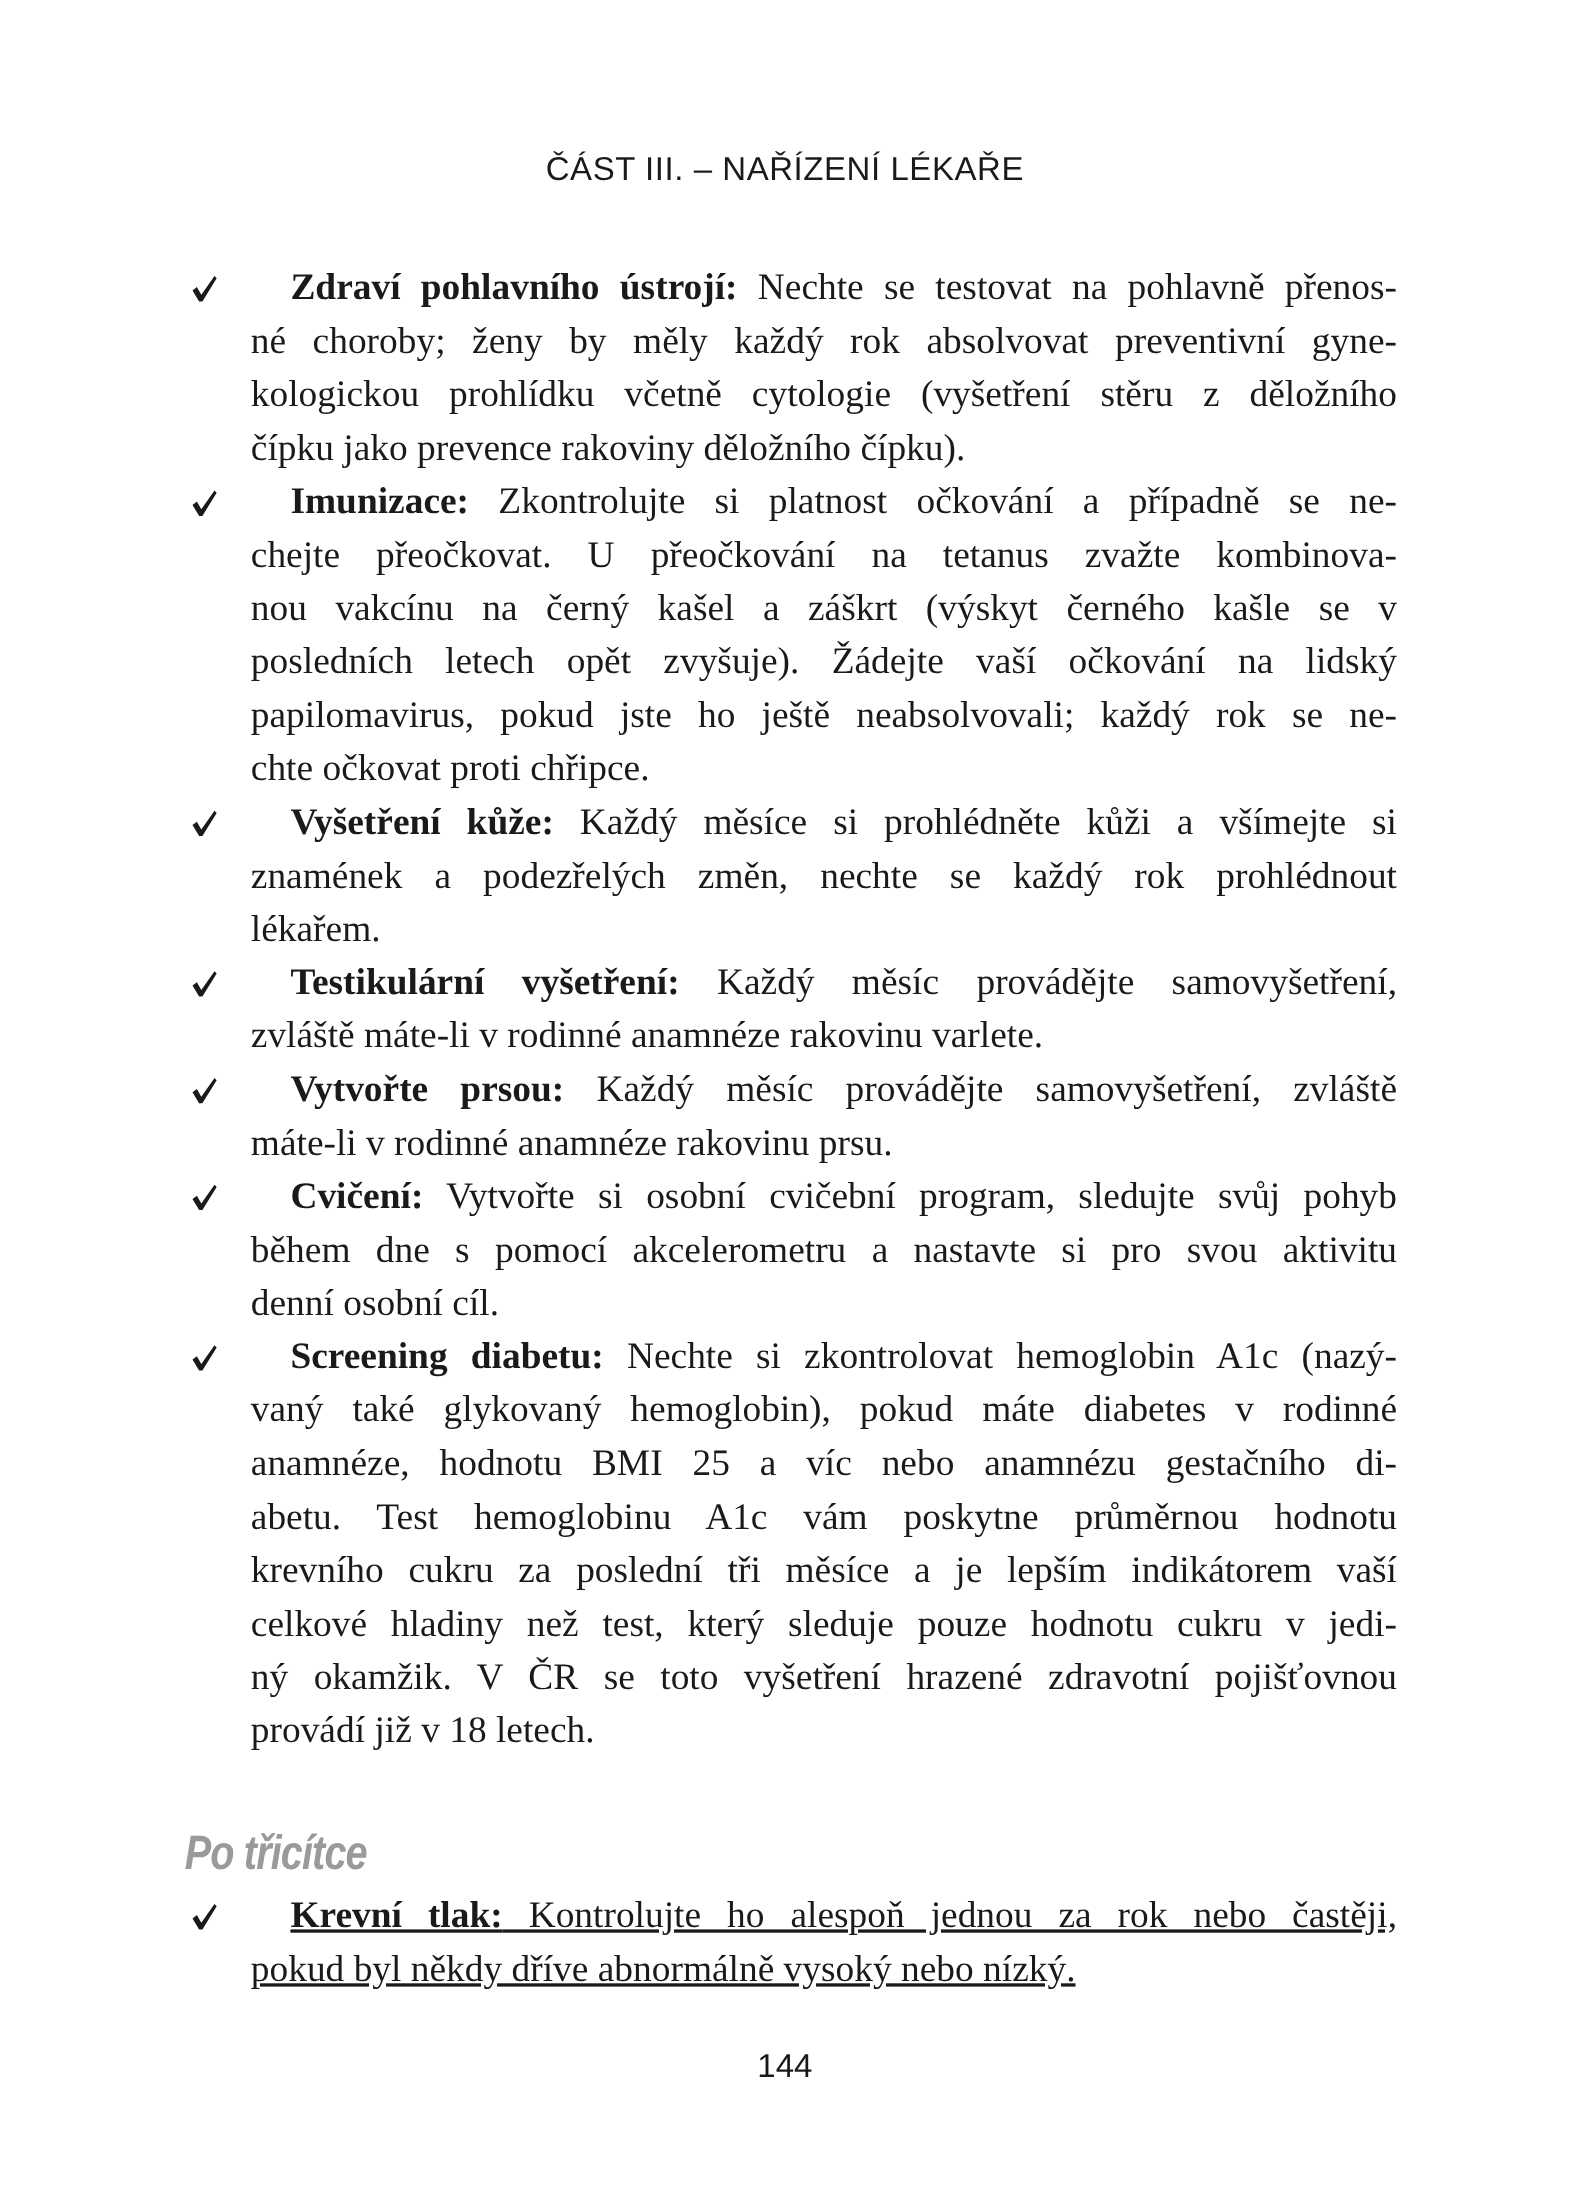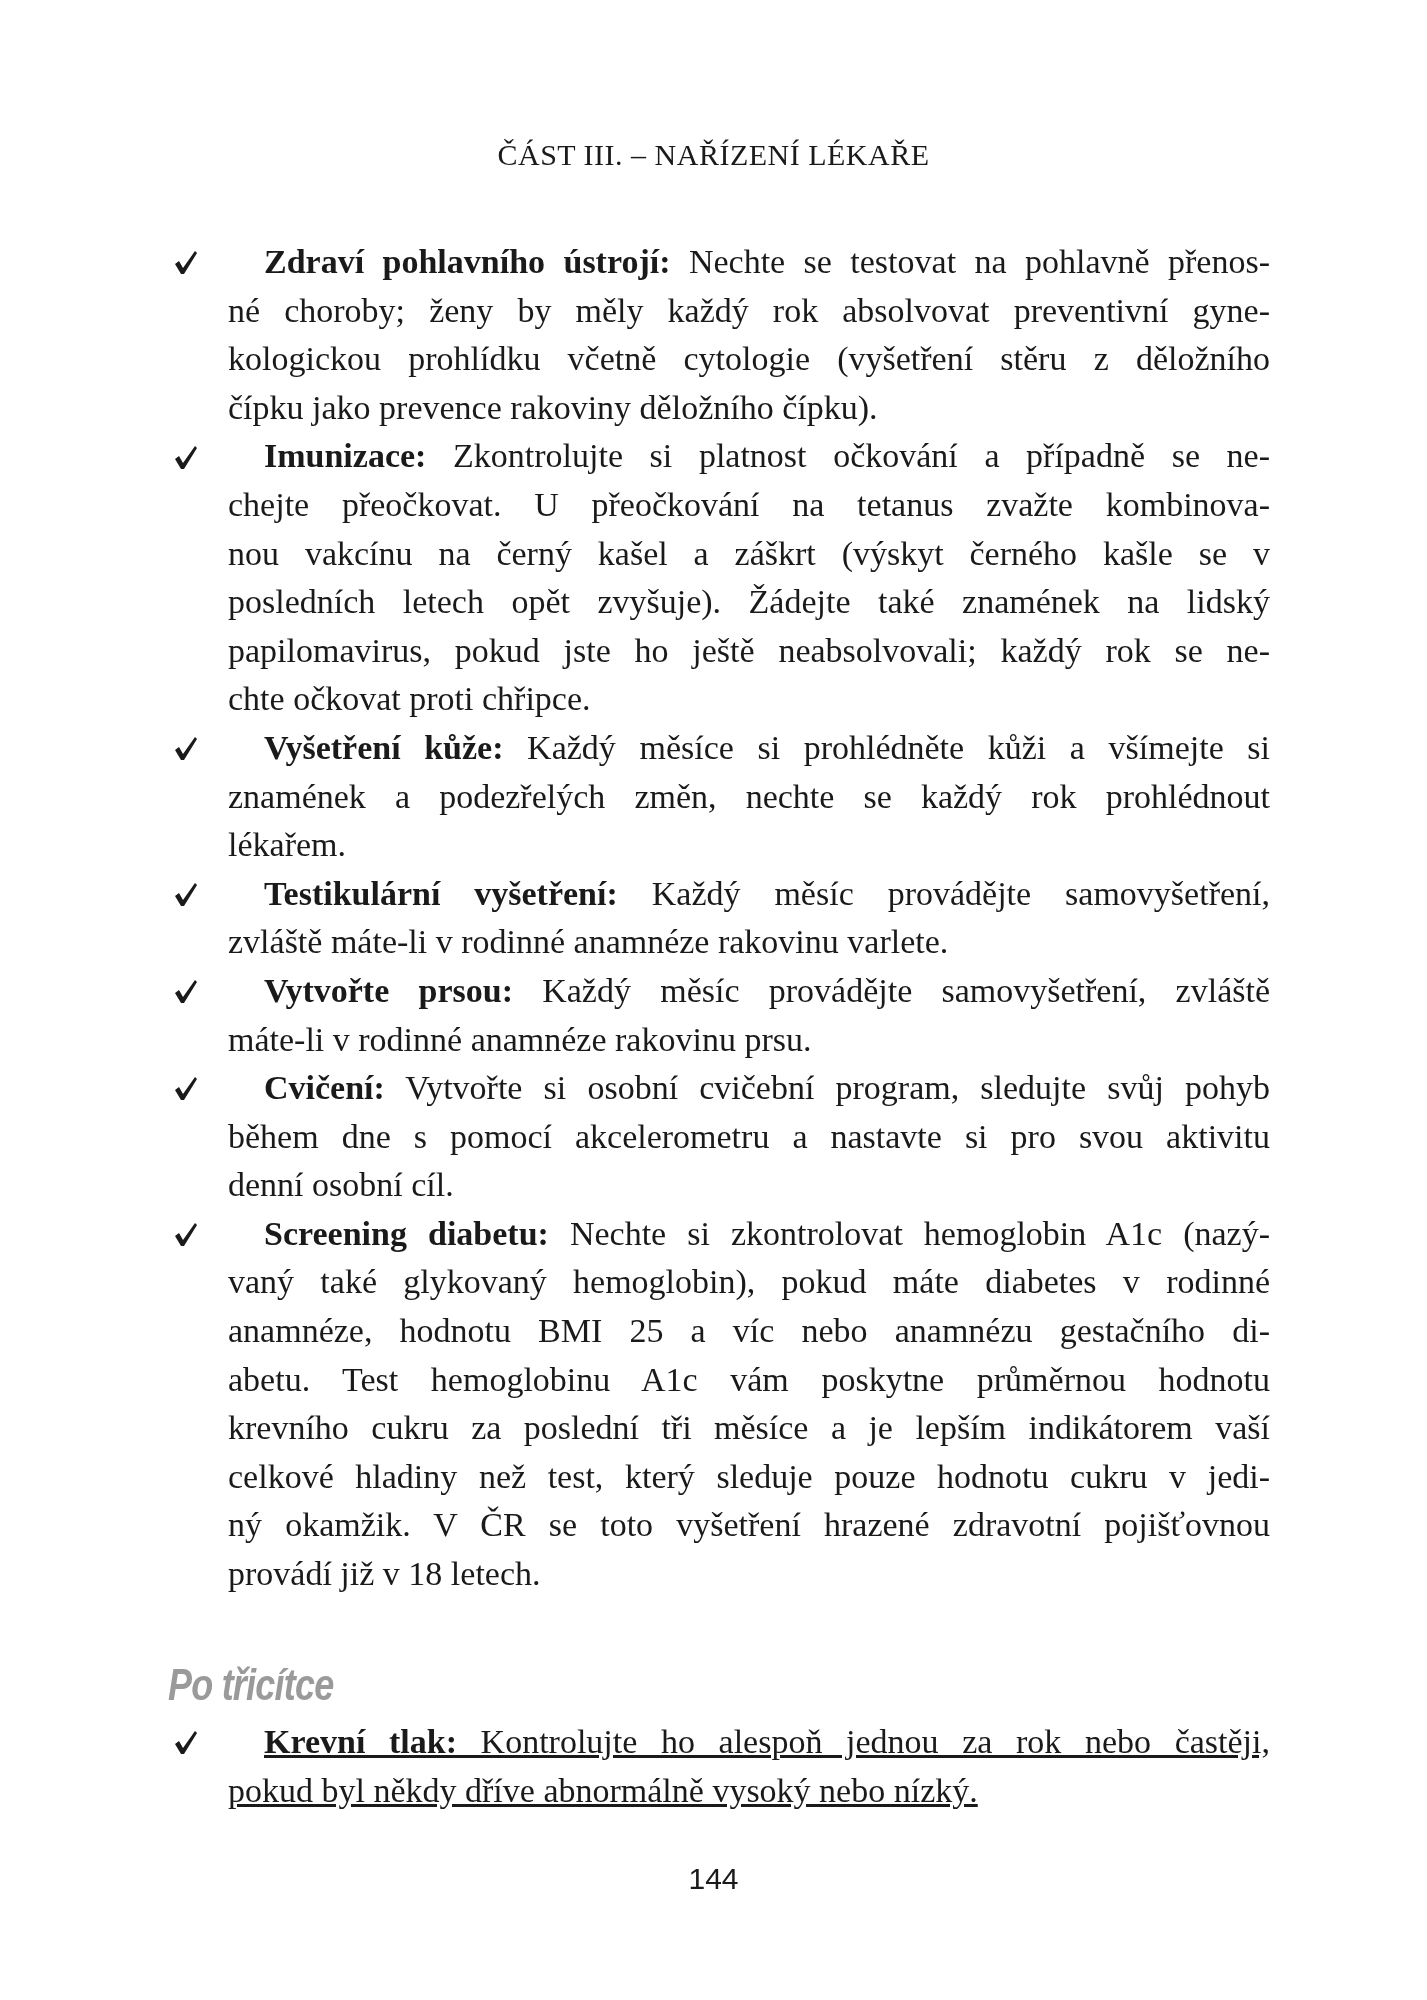--- a/index.html
+++ b/index.html
@@ -13,21 +13,21 @@
       position: relative;
       overflow: hidden;
       color: #1a1a1a;
     }
     .page-header {
       position: absolute;
       top: 138px;
       left: 0;
       width: 1427px;
       text-align: center;
-      font-family: Liberation Serif, serif;
+      font-family: Liberation Sans, sans-serif;
       font-size: 30px;
       letter-spacing: 0.5px;
       color: #1a1a1a;
     }
     .content {
       position: absolute;
       top: 238px;
       left: 160px;
       width: 1110px;
     }
@@ -118,21 +118,21 @@
 
   <div class="item">
     <span class="check">
         <svg viewBox="0 0 26 28">
           <path d="M2 16 L6 13 L10 20 L22 3 L24 5 L11 26 L8 26 Z" fill="#1a1a1a"></path>
         </svg>
       </span>
     <span class="line"><span class="term">Imunizace:</span><span> Zkontrolujte si platnost očkování a případně se ne-</span></span>
     <span class="line">chejte přeočkovat. U přeočkování na tetanus zvažte kombinova-</span>
     <span class="line">nou vakcínu na černý kašel a záškrt (výskyt černého kašle se v</span>
-    <span class="line">posledních letech opět zvyšuje). Žádejte také znamének na lidský</span>
+    <span class="line">posledních letech opět zvyšuje). Žádejte vaší očkování na lidský</span>
     <span class="line">papilomavirus, pokud jste ho ještě neabsolvovali; každý rok se ne-</span>
     <span class="line last">chte očkovat proti chřipce.</span>
   </div>
 
   <div class="item">
     <span class="check">
         <svg viewBox="0 0 26 28">
           <path d="M2 16 L6 13 L10 20 L22 3 L24 5 L11 26 L8 26 Z" fill="#1a1a1a"></path>
         </svg>
       </span>

